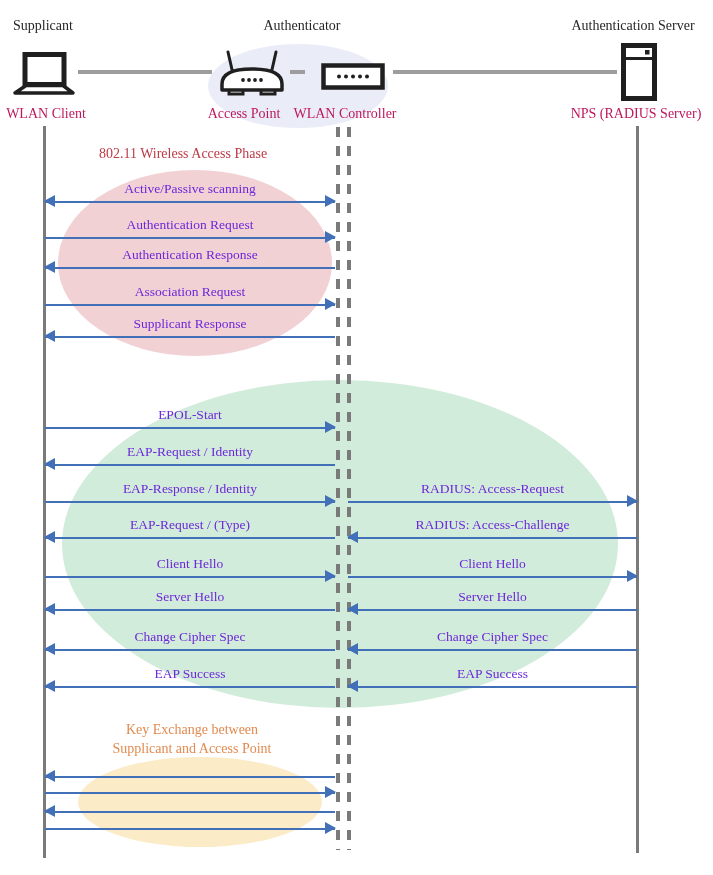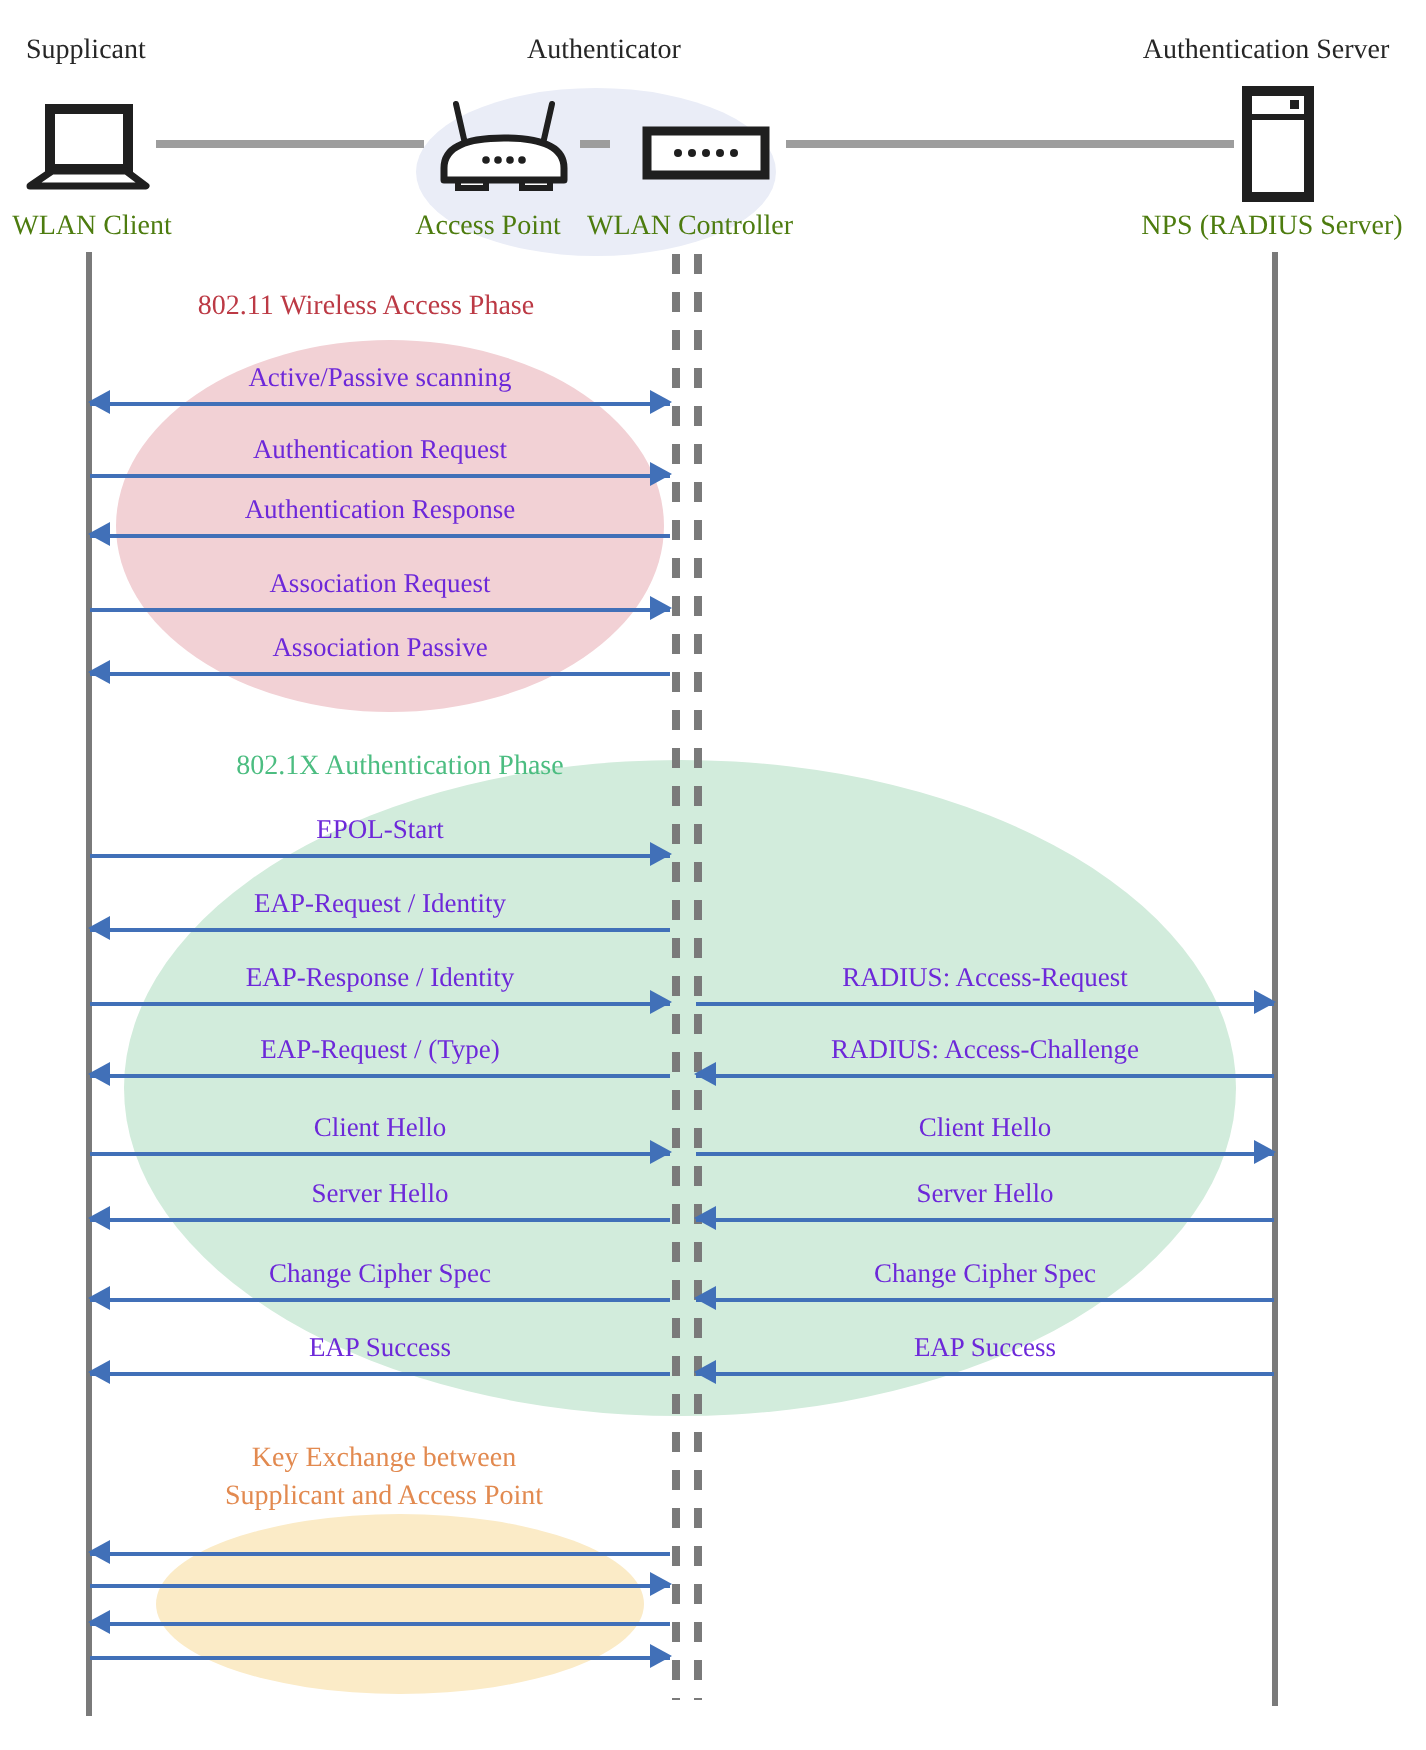--- a/index.html
+++ b/index.html
@@ -11,21 +11,21 @@
   .ellipse{position:absolute;border-radius:50%;z-index:0;}
   .ellipse-auth{left:208px;top:44px;width:180px;height:84px;background:#eaedf7;}
   .ellipse-phase1{left:58px;top:170px;width:274px;height:186px;background:#f2d1d5;}
   .ellipse-phase2{left:62px;top:380px;width:556px;height:328px;background:#d2ecdc;}
   .ellipse-phase3{left:78px;top:757px;width:244px;height:90px;background:#fbebc7;}
   
   .role{position:absolute;top:18px;font-size:14px;color:#262626;z-index:4;white-space:nowrap;}
   .role-supplicant{left:13px;}
   .role-authenticator{left:242px;width:120px;text-align:center;}
   .role-authserver{left:558px;width:150px;text-align:center;}
-  .devlabel{position:absolute;top:106px;font-size:14px;color:#4d7c0f;z-index:4;white-space:nowrap;text-align:center;}
+  .devlabel{position:absolute;top:106px;font-size:14px;color:#be185d;z-index:4;white-space:nowrap;text-align:center;}
   .devlabel-client{left:0px;width:92px;}
   .devlabel-ap{left:194px;width:100px;}
   .devlabel-ctrl{left:285px;width:120px;}
   .devlabel-nps{left:562px;width:148px;}
   .devicon{position:absolute;z-index:3;}
   .icon-laptop{left:12px;top:52px;}
   .icon-ap{left:218px;top:46px;}
   .icon-ctrl{left:321px;top:63px;}
   .icon-server{left:621px;top:43px;}
   .connector{position:absolute;top:70px;height:4px;background:#9d9d9d;z-index:1;}
@@ -117,21 +117,20 @@
   <div class="devlabel devlabel-ap">Access Point</div>
   <div class="devlabel devlabel-ctrl">WLAN Controller</div>
   <div class="devlabel devlabel-nps">NPS (RADIUS Server)</div>
 
   <div class="lifeline life-client"></div>
   <div class="dashedline dash1"></div>
   <div class="dashedline dash2"></div>
   <div class="lifeline life-server"></div>
 
   <div class="phase-title pt1">802.11 Wireless Access Phase</div>
-  <div class="phase-title pt2">802.1X Authentication Phase</div>
   <div class="phase-title pt3">
     <div>Key Exchange between</div>
     <div>Supplicant and Access Point</div>
   </div>
 
   <div class="msg left-span" style="top:202px">
     <span class="mlabel">Active/Passive scanning</span>
     <span class="line"></span>
       <span class="head head-l"></span>
       <span class="head head-r"></span>
@@ -145,21 +144,21 @@
     <span class="mlabel">Authentication Response</span>
     <span class="line"></span>
       <span class="head head-l"></span>
   </div>
   <div class="msg left-span" style="top:305px">
     <span class="mlabel">Association Request</span>
     <span class="line"></span>
       <span class="head head-r"></span>
   </div>
   <div class="msg left-span" style="top:337px">
-    <span class="mlabel">Association Passive</span>
+    <span class="mlabel">Supplicant Response</span>
     <span class="line"></span>
       <span class="head head-l"></span>
   </div>
 
   <div class="msg left-span" style="top:428px">
     <span class="mlabel">EPOL-Start</span>
     <span class="line"></span>
       <span class="head head-r"></span>
   </div>
   <div class="msg left-span" style="top:465px">

